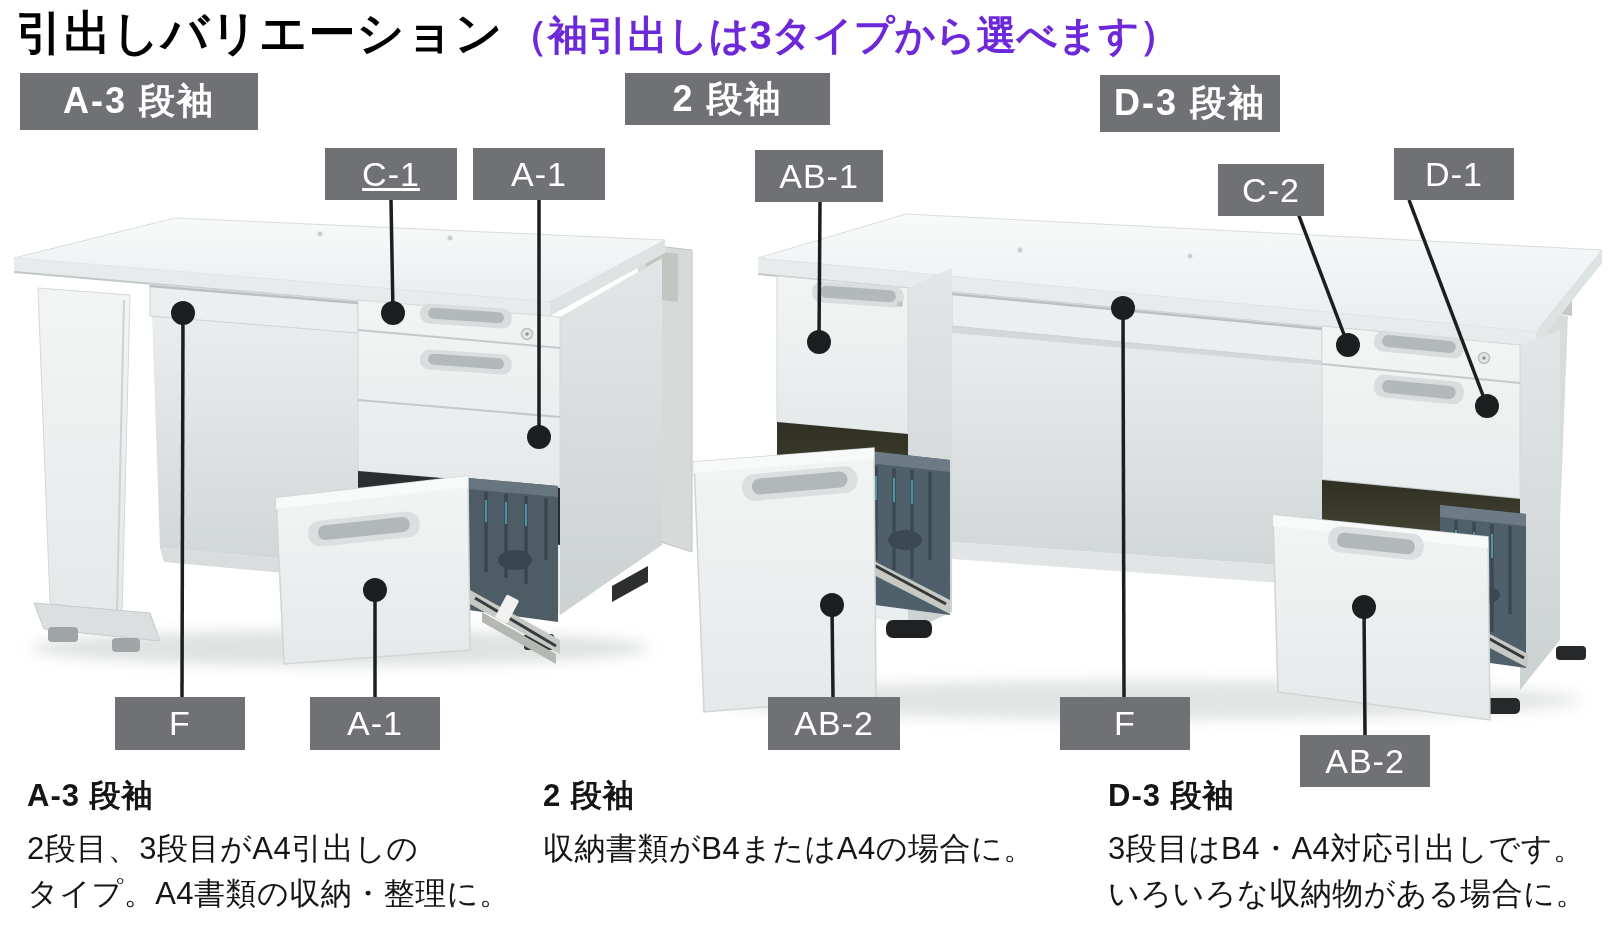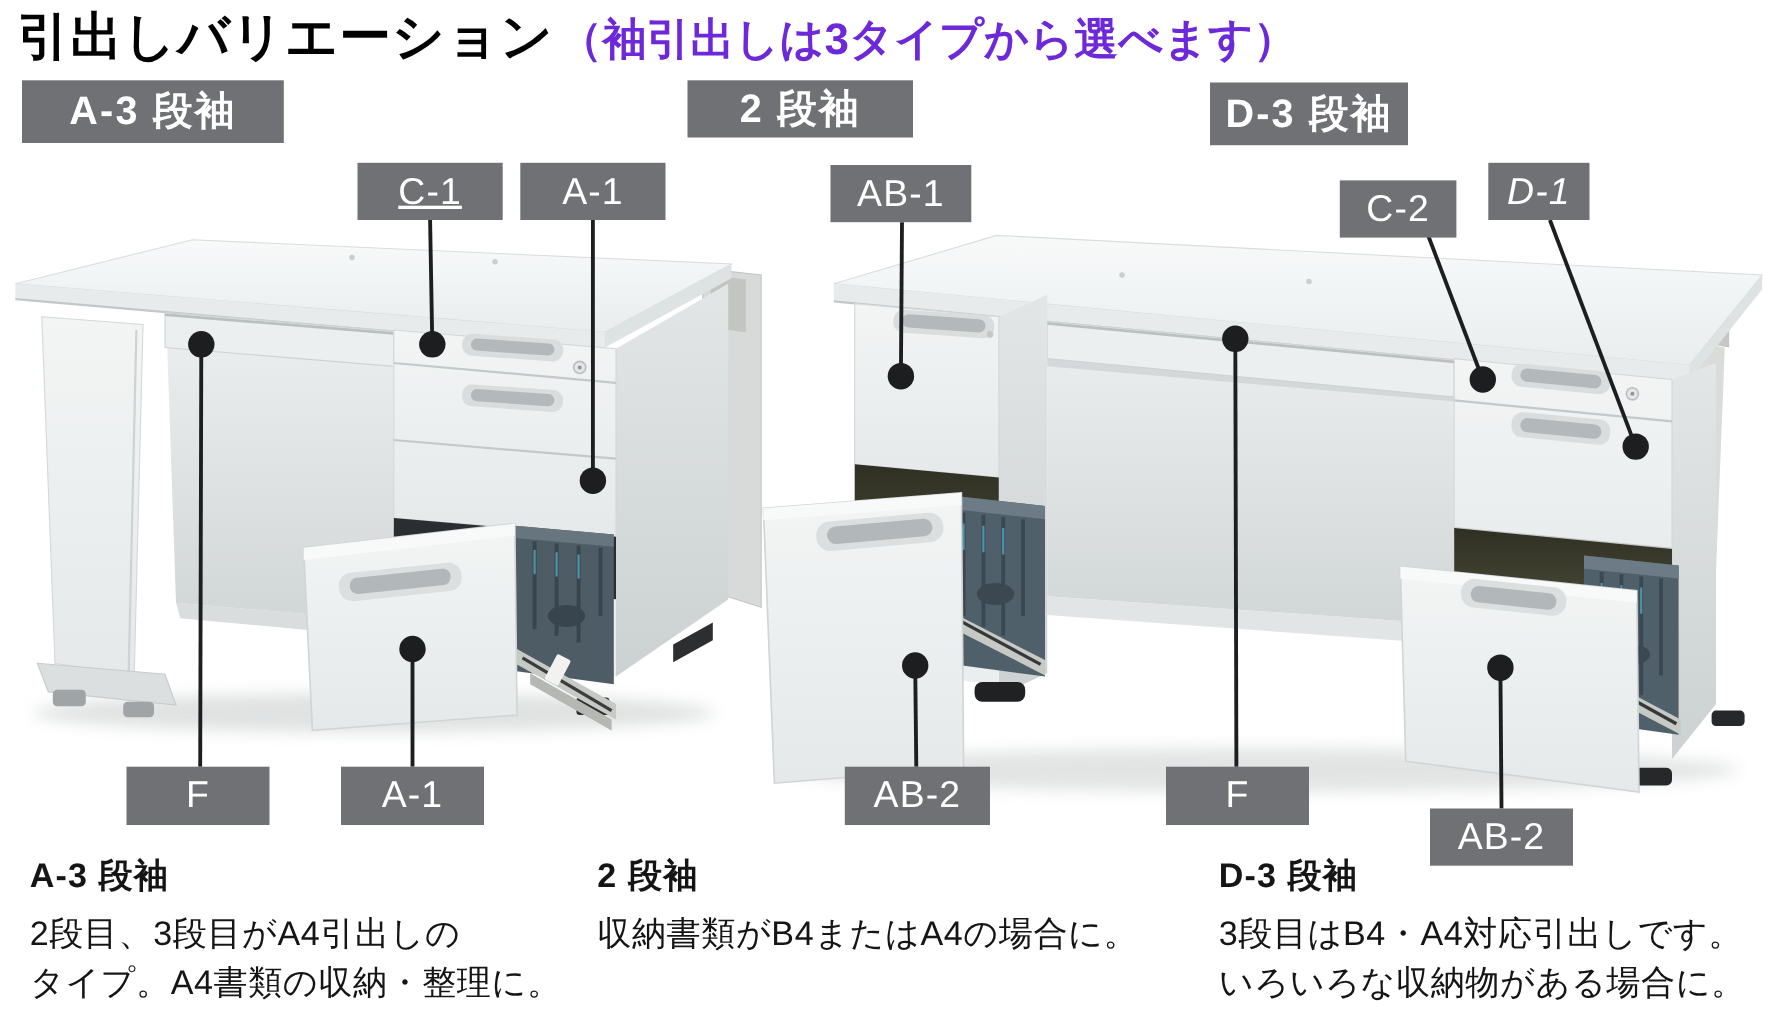--- a/index.html
+++ b/index.html
@@ -270,21 +270,21 @@
   <div class="chip header" style="left:625px;top:73px;width:205px;height:52px;">2 段袖</div>
   <div class="chip header" style="left:1100px;top:75px;width:180px;height:57px;">D-3 段袖</div>
 
   <div class="chip callout" style="left:325px;top:148px;width:132px;height:52px;text-decoration:underline;">C-1</div>
   <div class="chip callout" style="left:473px;top:148px;width:132px;height:52px;">A-1</div>
   <div class="chip callout" style="left:115px;top:697px;width:130px;height:53px;">F</div>
   <div class="chip callout" style="left:310px;top:697px;width:130px;height:53px;">A-1</div>
   <div class="chip callout" style="left:755px;top:150px;width:128px;height:52px;">AB-1</div>
   <div class="chip callout" style="left:768px;top:697px;width:132px;height:53px;">AB-2</div>
   <div class="chip callout" style="left:1218px;top:148px;width:106px;height:52px;margin-top:16px;">C-2</div>
-  <div class="chip callout" style="left:1353px;top:148px;width:92px;height:52px;font-style:italic;">D-1</div>
+  <div class="chip callout" style="left:1394px;top:148px;width:120px;height:52px;">D-1</div>
   <div class="chip callout" style="left:1060px;top:697px;width:130px;height:53px;">F</div>
   <div class="chip callout" style="left:1300px;top:735px;width:130px;height:52px;">AB-2</div>
 
   <div class="desc" style="left:27px;top:776px;width:500px;">
     <div class="desc-heading">A-3 段袖</div>
     <div class="desc-line">2段目、3段目がA4引出しの</div>
     <div class="desc-line">タイプ。A4書類の収納・整理に。</div>
   </div>
   <div class="desc" style="left:543px;top:776px;width:530px;">
     <div class="desc-heading">2 段袖</div>

